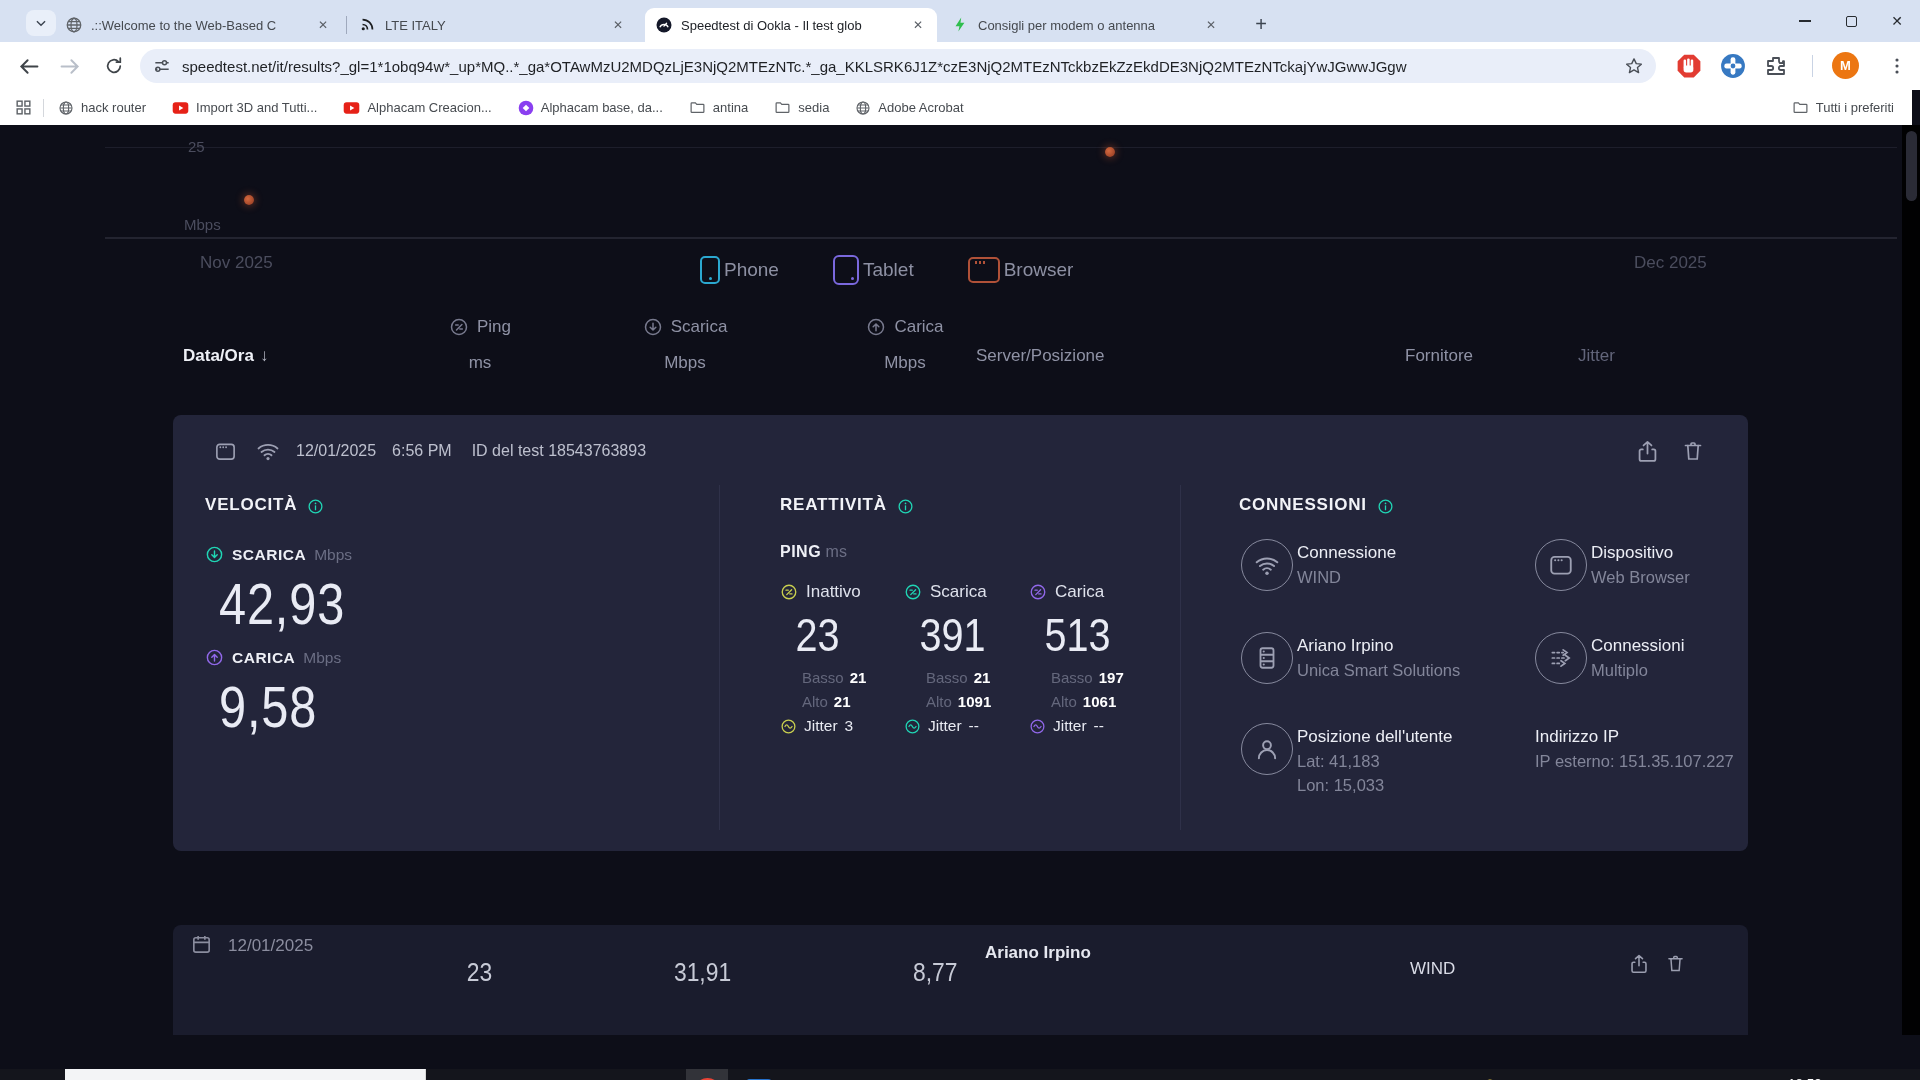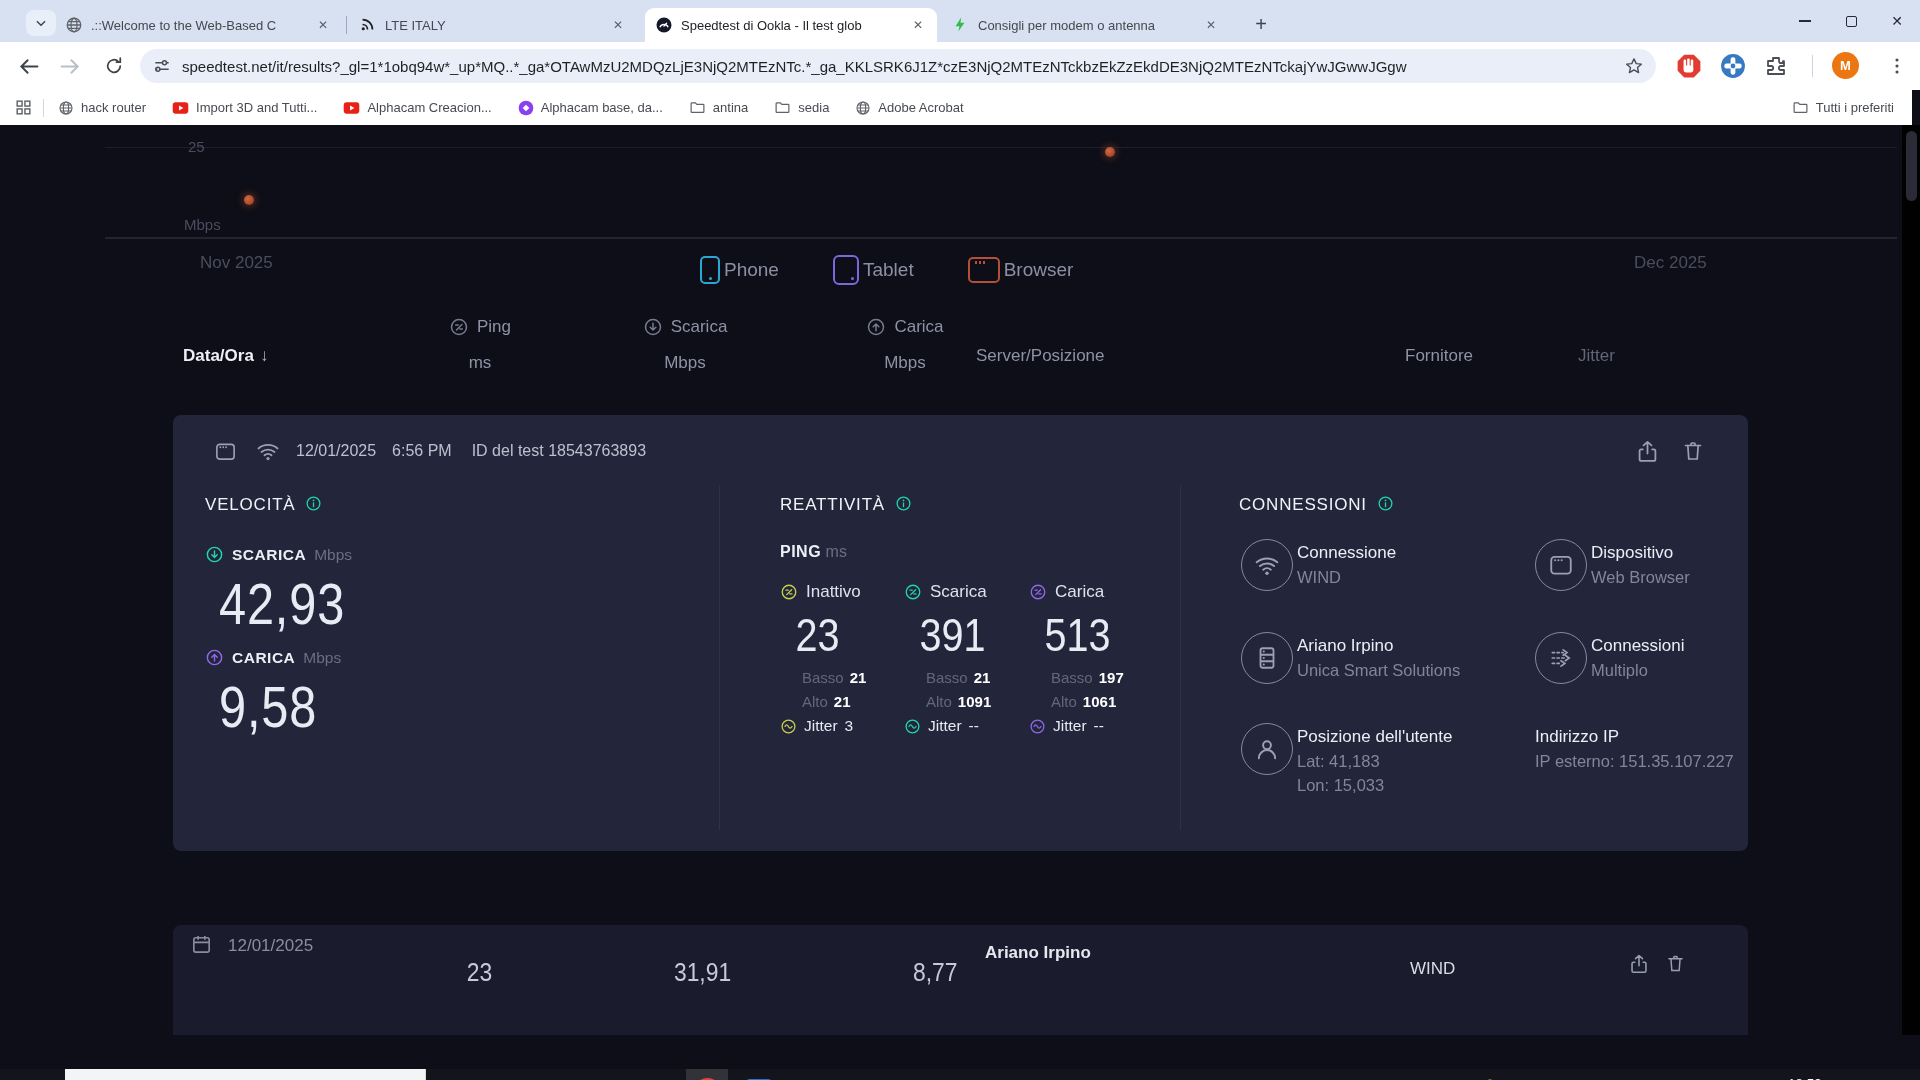--- a/index.html
+++ b/index.html
@@ -61,21 +61,21 @@
   .th-col{display:flex;flex-direction:column;align-items:center;gap:16px}
   .th-ic{display:flex;align-items:center;gap:8px}
   #th-dataora{color:#eef0f6;font-weight:bold}
   #th-dataora .arr{color:#b3b5c2;font-weight:normal;margin-left:6px}
   #th-azioni{color:#62657a}
 
   
   #card{position:absolute;left:173px;top:290px;width:1575px;height:436px;background:#23253a;border-radius:8px}
   .chdr{position:absolute;top:24px;display:flex;align-items:center;color:#bdc0ce;font-size:16px}
   .cicon{color:#9da0b3}
-  .sect{position:absolute;top:80px;display:flex;align-items:flex-start;gap:10px;color:#f2f3f8;font-weight:normal;font-size:17px;letter-spacing:.8px}
+  .sect{position:absolute;top:80px;display:flex;align-items:flex-end;gap:10px;color:#f2f3f8;font-weight:bold;font-size:17px;letter-spacing:.8px}
   .vdiv{position:absolute;top:70px;width:1px;height:345px;background:#2f3149}
   .mlabel{position:absolute;display:flex;align-items:center;gap:8px;font-size:15.5px}
   .mlabel b{color:#eef0f6;letter-spacing:.5px}
   .mlabel .unit{color:#6b6e84}
   .bigv{position:absolute;font-size:58px;color:#e9ebf4;transform:scaleX(.84);transform-origin:0 50%;letter-spacing:1px}
   .pingms{position:absolute;left:607px;top:128px;font-size:16px}
   .pingms b{color:#eef0f6;letter-spacing:.5px}
   .pingms .unit{color:#6b6e84}
   .pcol{position:absolute;top:165px;width:122px}
   .pcol-h{display:flex;align-items:center;gap:8px;color:#dfe2ec;font-size:17px;height:24px}

